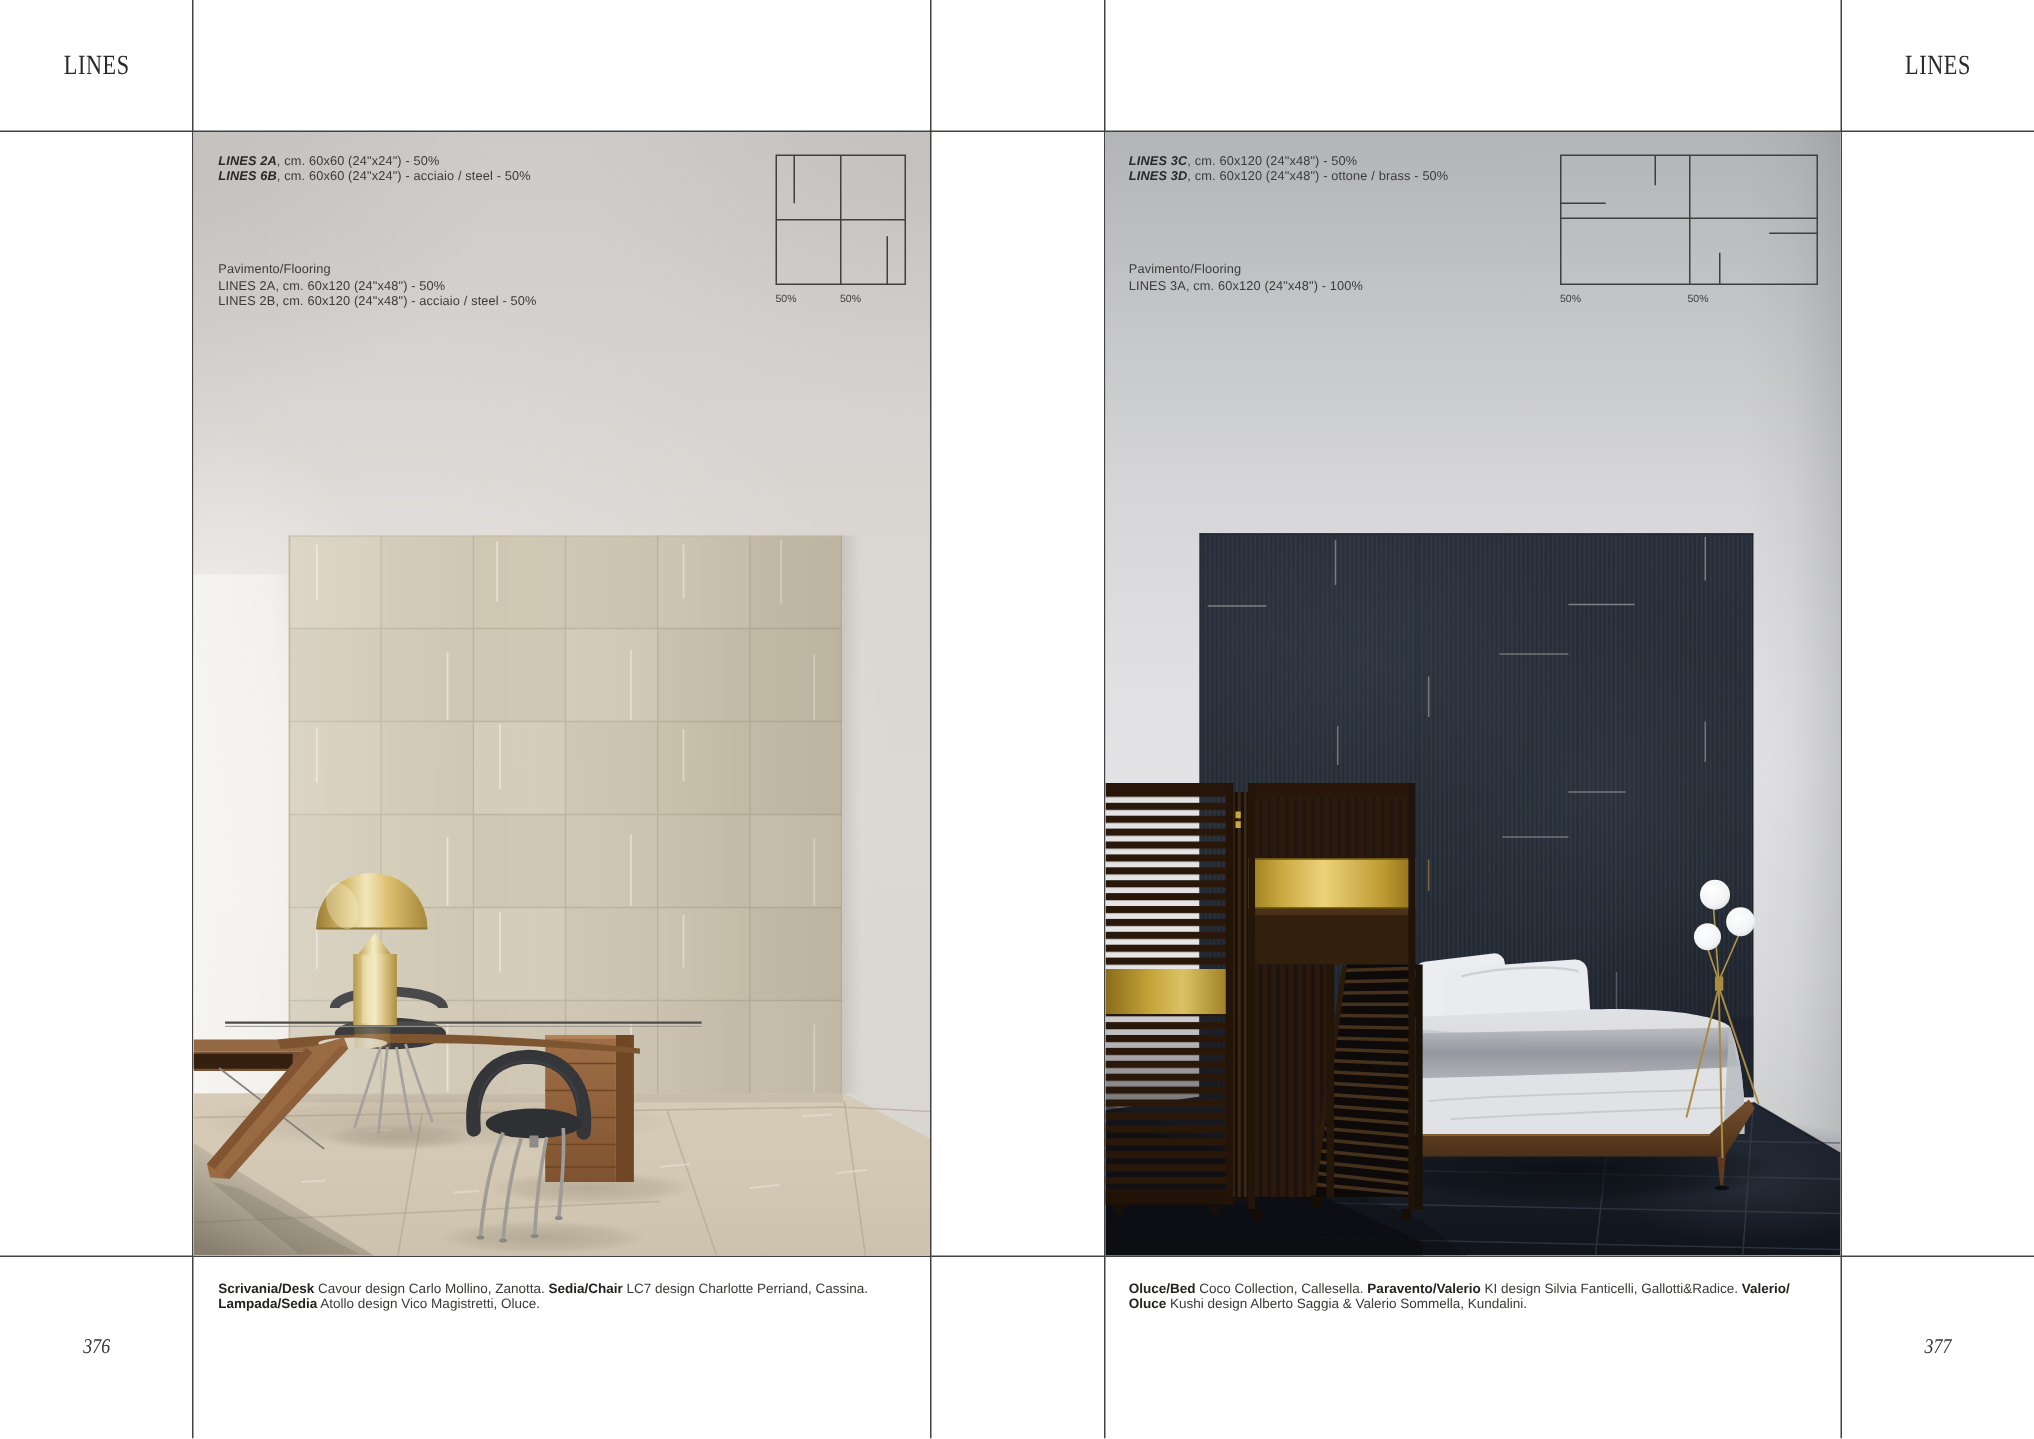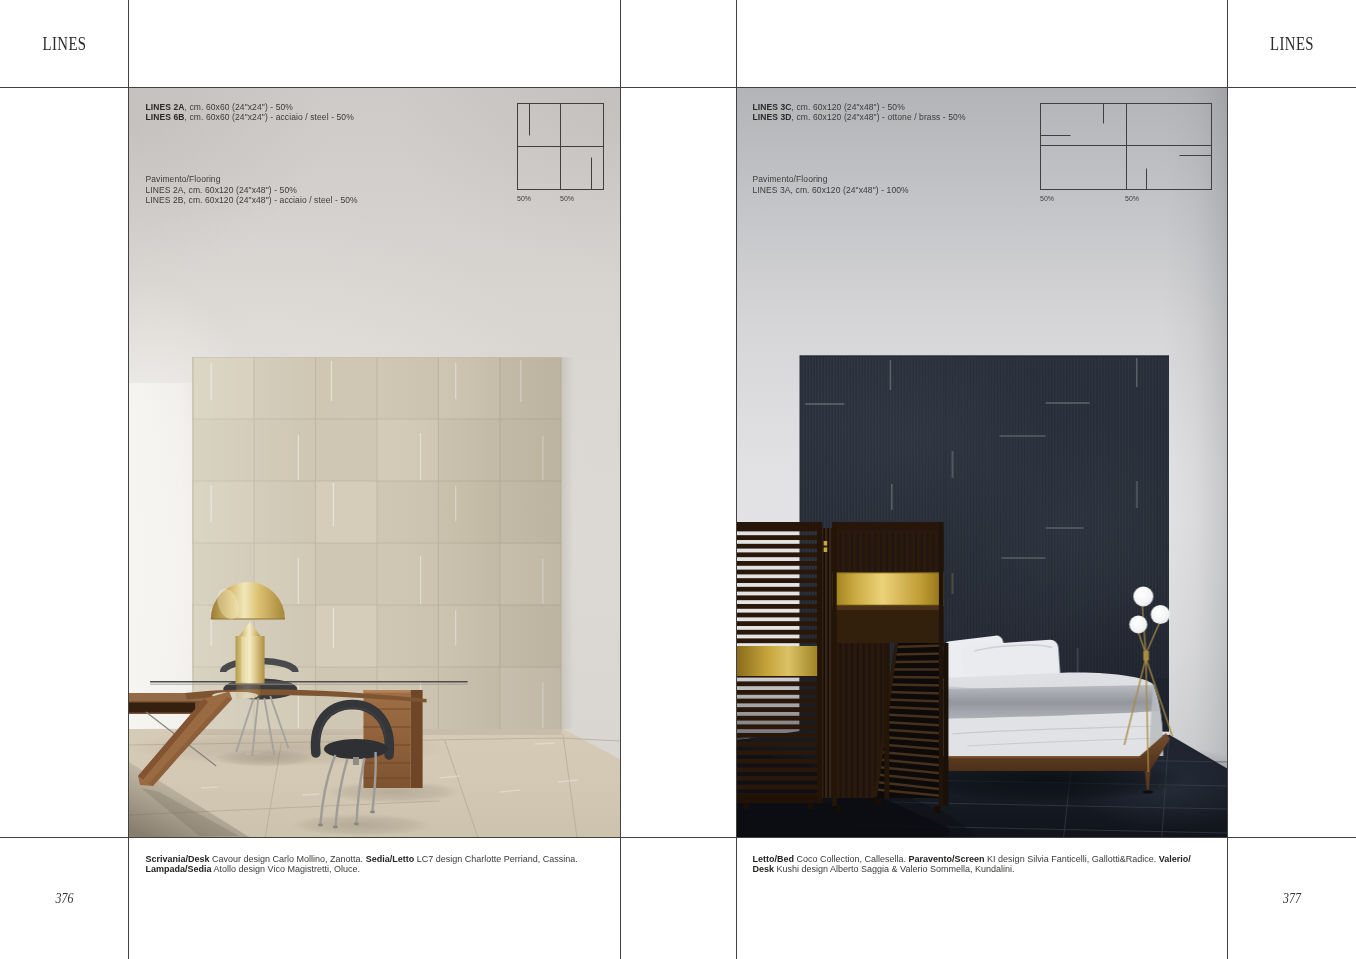--- a/index.html
+++ b/index.html
@@ -1,21 +1,21 @@
 <!DOCTYPE html>
 <html><head>
 <meta charset="utf-8">
 <style>
   html,body{margin:0;padding:0;}
   body{width:1356px;height:959px;position:relative;background:#ffffff;
        font-family:"Liberation Sans",sans-serif;overflow:hidden;}
   .abs{position:absolute;}
   .rule{position:absolute;background:#424242;}
   .spec{position:absolute;font-size:8.5px;line-height:10.6px;color:#3c3b39;letter-spacing:0.1px;white-space:nowrap;}
-  .spec b{color:#2a2927;}
+  .spec b{color:#2a2927;font-style:italic;}
   .cap{position:absolute;font-size:9px;line-height:10.8px;color:#3a3937;letter-spacing:0;white-space:nowrap;}
   .cap b{color:#242321;margin-top:10px;}
   .hdr{position:absolute;font-family:"Liberation Serif",serif;font-size:18.5px;letter-spacing:0.5px;color:#2a2a2a;text-align:center;transform:scaleX(0.8);-webkit-font-smoothing:antialiased;}
   .pnum{position:absolute;font-family:"Liberation Serif",serif;font-style:italic;font-size:14px;color:#333;text-align:center;transform:scaleX(0.85);-webkit-font-smoothing:antialiased;}
 </style>
 </head>
 <body>
 
 <div class="hdr" style="left:0;width:129px;top:34px;">LINES</div>
 
@@ -590,19 +590,19 @@
 <line x1="1.5" y1="43.5" x2="172.5" y2="43.5"></line>
 <line x1="64.5" y1="1.5" x2="64.5" y2="21.5"></line>
 <line x1="1.5" y1="33.5" x2="31.5" y2="33.5"></line>
 <line x1="140.5" y1="53.5" x2="172.5" y2="53.5"></line>
 <line x1="107.5" y1="66.5" x2="107.5" y2="87.5"></line>
 </g>
 <text x="1" y="99" font-size="7" fill="#413f3d" font-family="Liberation Sans, sans-serif">50%</text>
 <text x="86" y="99" font-size="7" fill="#413f3d" font-family="Liberation Sans, sans-serif">50%</text>
 </svg>
 
-<div class="cap" style="left:145.5px;top:853.5px;"><b>Scrivania/Desk</b> Cavour design Carlo Mollino, Zanotta. <b>Sedia/Letto</b> LC7 design Charlotte Perriand, Cassina.<br><b>Lampada/Sedia</b> Atollo design Vico Magistretti, Oluce.</div>
-
-<div class="cap" style="left:752.5px;top:853.5px;"><b>Letto/Bed</b> Coco Collection, Callesella. <b>Paravento/Screen</b> KI design Silvia Fanticelli, Gallotti&amp;Radice. <b>Valerio/</b><br><b>Desk</b> Kushi design Alberto Saggia &amp; Valerio Sommella, Kundalini.</div>
+<div class="cap" style="left:145.5px;top:853.5px;"><b>Scrivania/Desk</b> Cavour design Carlo Mollino, Zanotta. <b>Sedia/Chair</b> LC7 design Charlotte Perriand, Cassina.<br><b>Lampada/Sedia</b> Atollo design Vico Magistretti, Oluce.</div>
+
+<div class="cap" style="left:752.5px;top:853.5px;"><b>Oluce/Bed</b> Coco Collection, Callesella. <b>Paravento/Valerio</b> KI design Silvia Fanticelli, Gallotti&amp;Radice. <b>Valerio/</b><br><b>Oluce</b> Kushi design Alberto Saggia &amp; Valerio Sommella, Kundalini.</div>
 
 <div class="pnum" style="left:0;width:129px;top:891px;">376</div>
 
 <div class="pnum" style="left:1228px;width:128px;top:891px;">377</div>
 
 </body></html>

